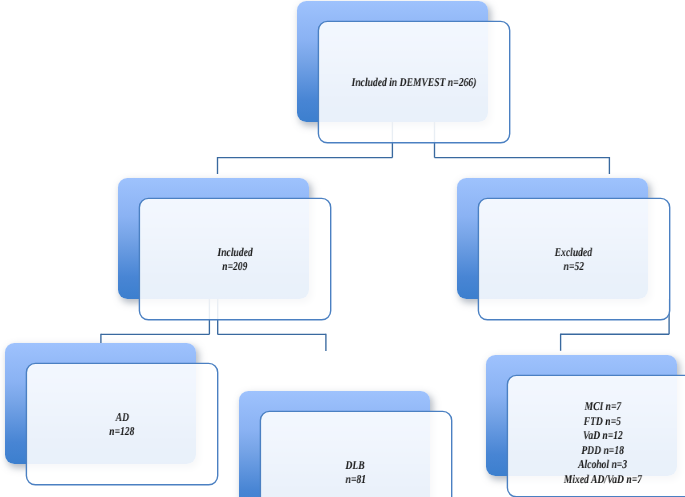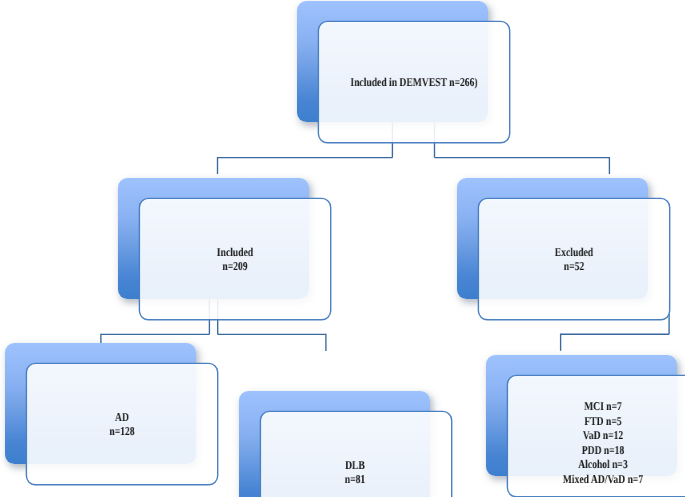--- a/index.html
+++ b/index.html
@@ -14,22 +14,22 @@
   .node{position:absolute;width:213px;height:142px;}
   .node .back{position:absolute;left:0;top:0;width:191px;height:121px;
        border-radius:9.3px;
        background:linear-gradient(180deg,#9ec2fd 0%, #8ab2f3 32%, #76a4e7 49%,
                   #4885d4 82%, #3c7fce 100%);
        box-shadow:2.5px 3.5px 7px rgba(108,120,138,.50);}
   .node .front{position:absolute;left:20px;top:19.4px;
        width:194px;height:124px;overflow:visible;}
   .node .text{position:absolute;left:20.7px;top:20.2px;
        width:192px;height:122.1px;
-       display:flex;flex-direction:column;
-       justify-content:center;}
+       display:flex;flex-direction:column;align-items:center;
+       justify-content:center;font-style:italic;}
   .node .text.shift{justify-content:flex-start;padding-top:var(--tpad,0px);
        box-sizing:border-box;}
   .node .label{text-align:center;
        color:#161616;font-weight:bold;font-size:12px;line-height:14.4px;
        white-space:nowrap;
        transform:scaleX(.80);
        will-change:transform;}
 
   
   .edges{position:absolute;left:0;top:0;}

